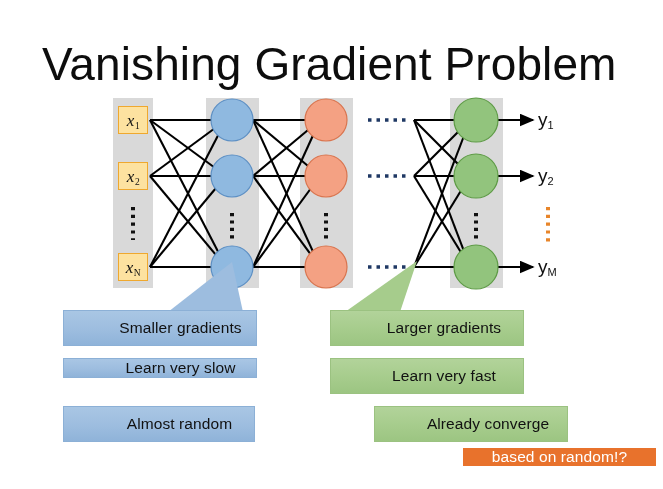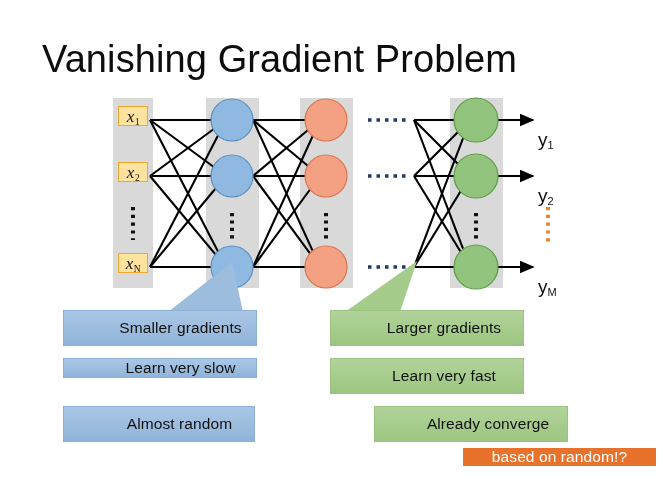--- a/index.html
+++ b/index.html
@@ -20,40 +20,40 @@
     left: 0; top: 0;
     width: 663px;
     height: 489px;
     background: #ffffff;
   }
   
   #title {
     position: absolute;
     left: 42px;
     top: 39px;
-    font-size: 38px;
+    font-size: 46px;
     font-weight: 400;
     letter-spacing: 0.1px;
     color: #0d0d0d;
     white-space: nowrap;
     line-height: 1.1;
   }
   
   #network {
     position: absolute;
     left: 0;
     top: 0;
     width: 663px;
     height: 489px;
   }
   
   .xbox {
     position: absolute;
     width: 30px;
-    height: 20px;
+    height: 28px;
     background: #FDE2A0;
     border: 1.6px solid #EFA82E;
     box-sizing: border-box;
     display: flex;
     align-items: center;
     justify-content: center;
     font-family: "Liberation Serif", serif;
     font-style: italic;
     font-size: 17px;
     color: #111111;
@@ -68,21 +68,20 @@
     left: 0.5px;
   }
   
   .ylabel {
     position: absolute;
     font-family: "Liberation Sans", sans-serif;
     font-size: 19px;
     color: #111111;
     line-height: 1;
     white-space: nowrap;
-    margin-top: 20px;
   }
   .ylabel sub {
     font-size: 11px;
     vertical-align: baseline;
     position: relative;
     top: 3px;
   }
   
   .callout {
     position: absolute;

